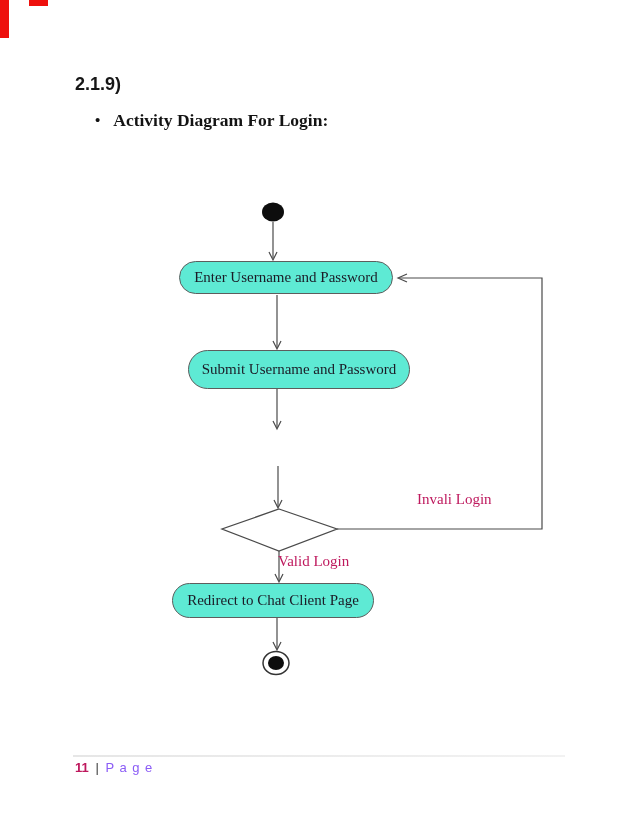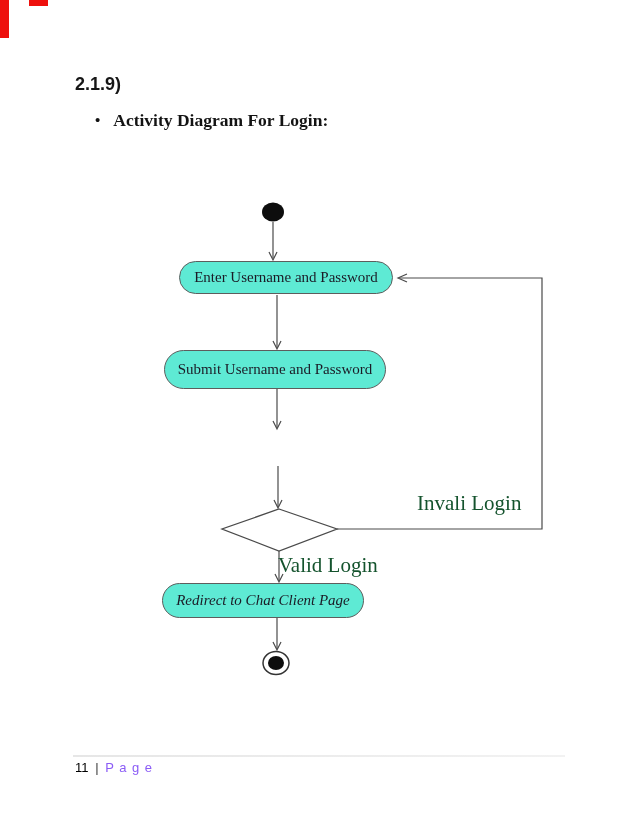--- a/index.html
+++ b/index.html
@@ -40,42 +40,42 @@
     position: absolute; z-index: 2;
     background: #5eead4;
     border: 1.3px solid #5d5d5d;
     border-radius: 20px;
     display: flex; align-items: center; justify-content: center;
     font-family: "Liberation Serif", serif;
     font-size: 15px; color: #1b1b26;
     white-space: nowrap;
   }
   .node-enter    { left: 179px; top: 261px; width: 214px; height: 33px; }
-  .node-submit   { left: 164px; top: 350px; width: 222px; height: 39px; }
+  .node-submit   { left: 188px; top: 350px; width: 222px; height: 39px; }
   .node-verify   { left: 175px; top: 430px; width: 222px; height: 36px; }
-  .node-redirect { left: 162px; top: 583px; width: 202px; height: 35px; font-style: italic; }
+  .node-redirect { left: 172px; top: 583px; width: 202px; height: 35px; }
   .edge-label {
     position: absolute; z-index: 2;
     font-family: "Liberation Serif", serif;
-    font-size: 21px; color: #14532d; white-space: nowrap;
+    font-size: 15px; color: #be185d; white-space: nowrap;
   }
   .label-invalid { left: 417px; top: 491px; }
   .label-valid   { left: 278px; top: 553px; }
   
   .footer-rule {
     position: absolute; left: 73px; top: 755px;
     width: 492px; height: 2px;
     background: linear-gradient(to right, #e6e6e6, #f2f2f2);
   }
   .footer-text {
     position: absolute; left: 75px; top: 760px;
     font-family: "Liberation Sans", sans-serif;
     font-size: 13px; color: #2b2b2b;
   }
-  .footer-page-number { font-weight: normal; color: #000000; }
+  .footer-page-number { font-weight: bold; color: #be185d; }
   .footer-separator { color: #3a3a3a; margin: 0 3px; }
   .footer-page-word { color: #8b5cf6; letter-spacing: 1px; }
 </style>
 </head>
 <body>
 
 <div class="page">
 
   <div class="red-mark-left"></div>
   <div class="red-mark-top"></div>

